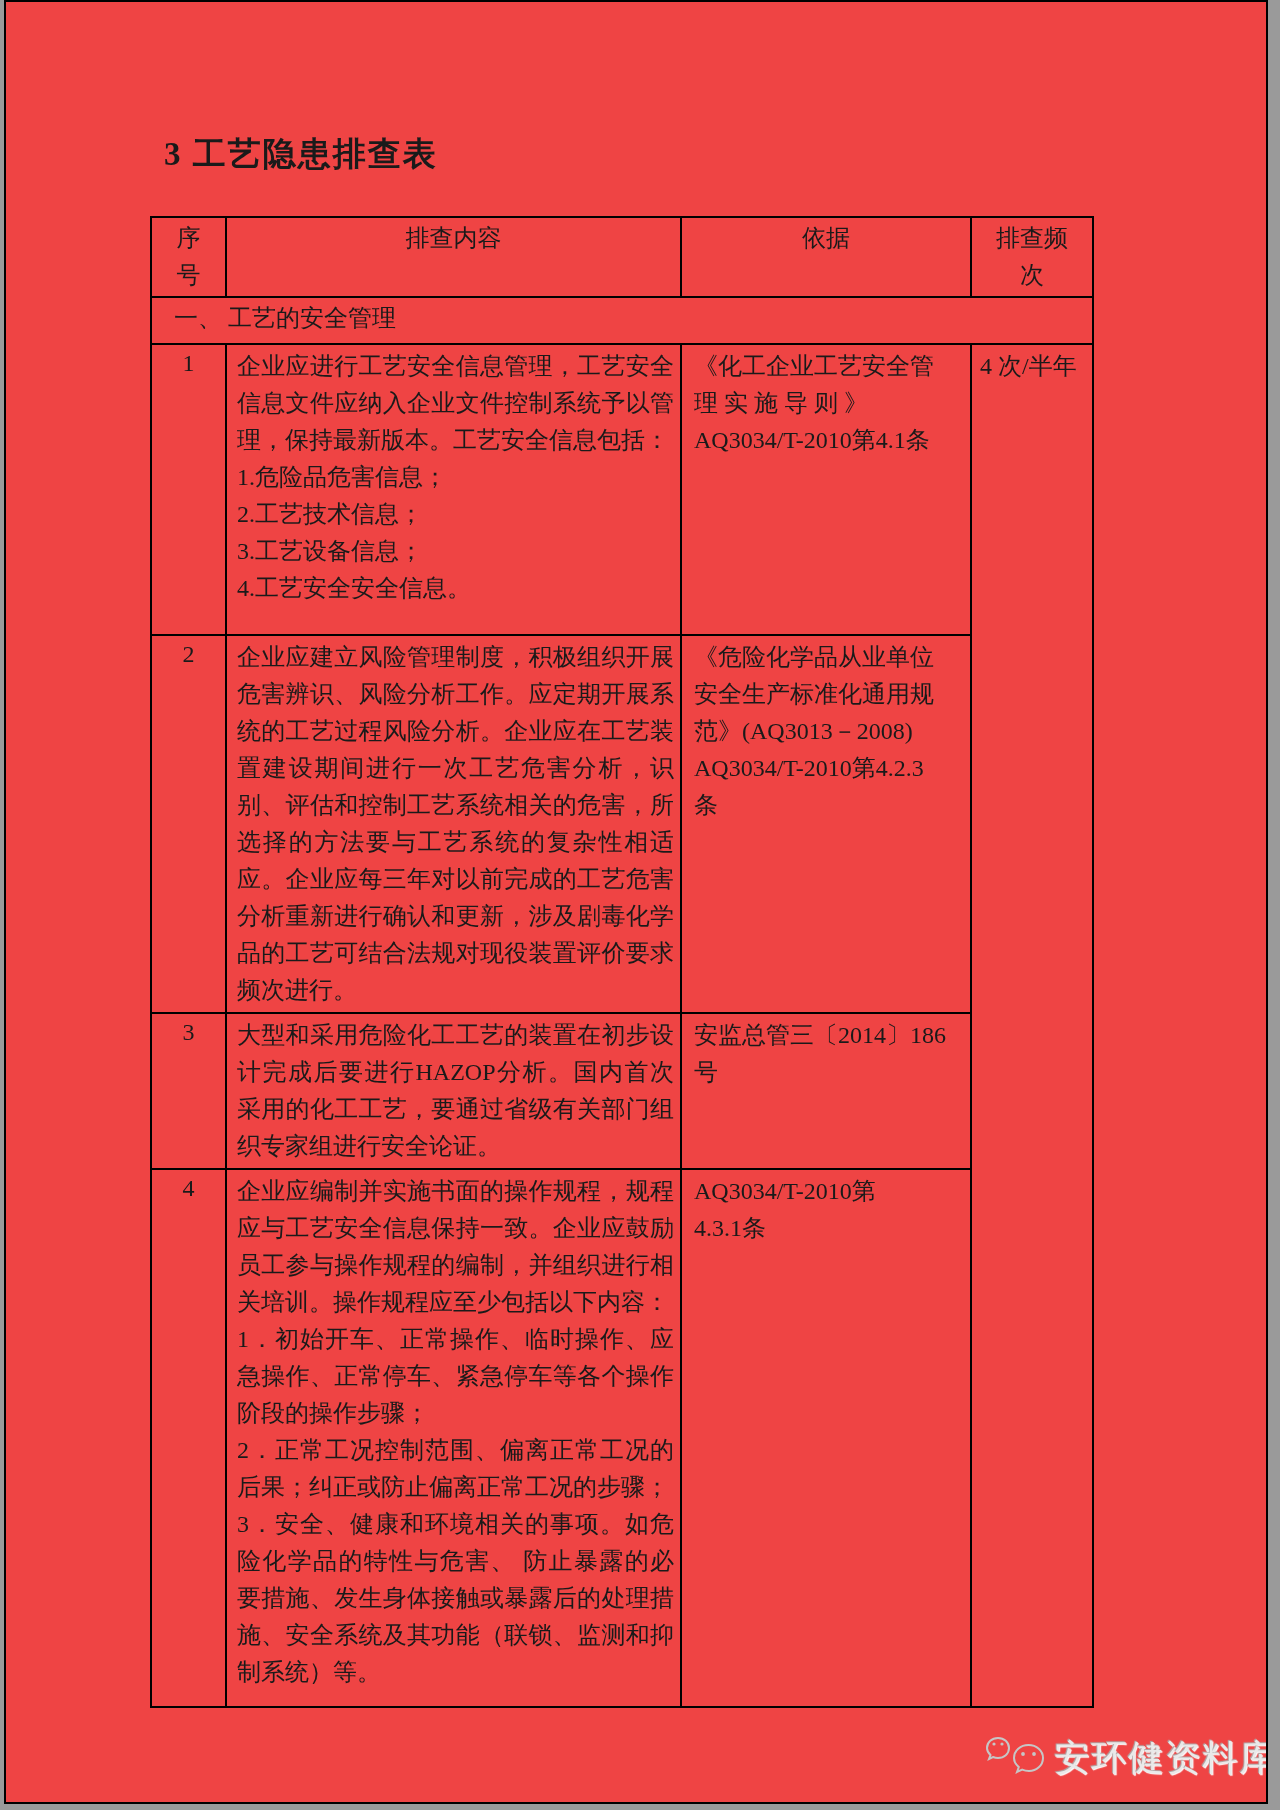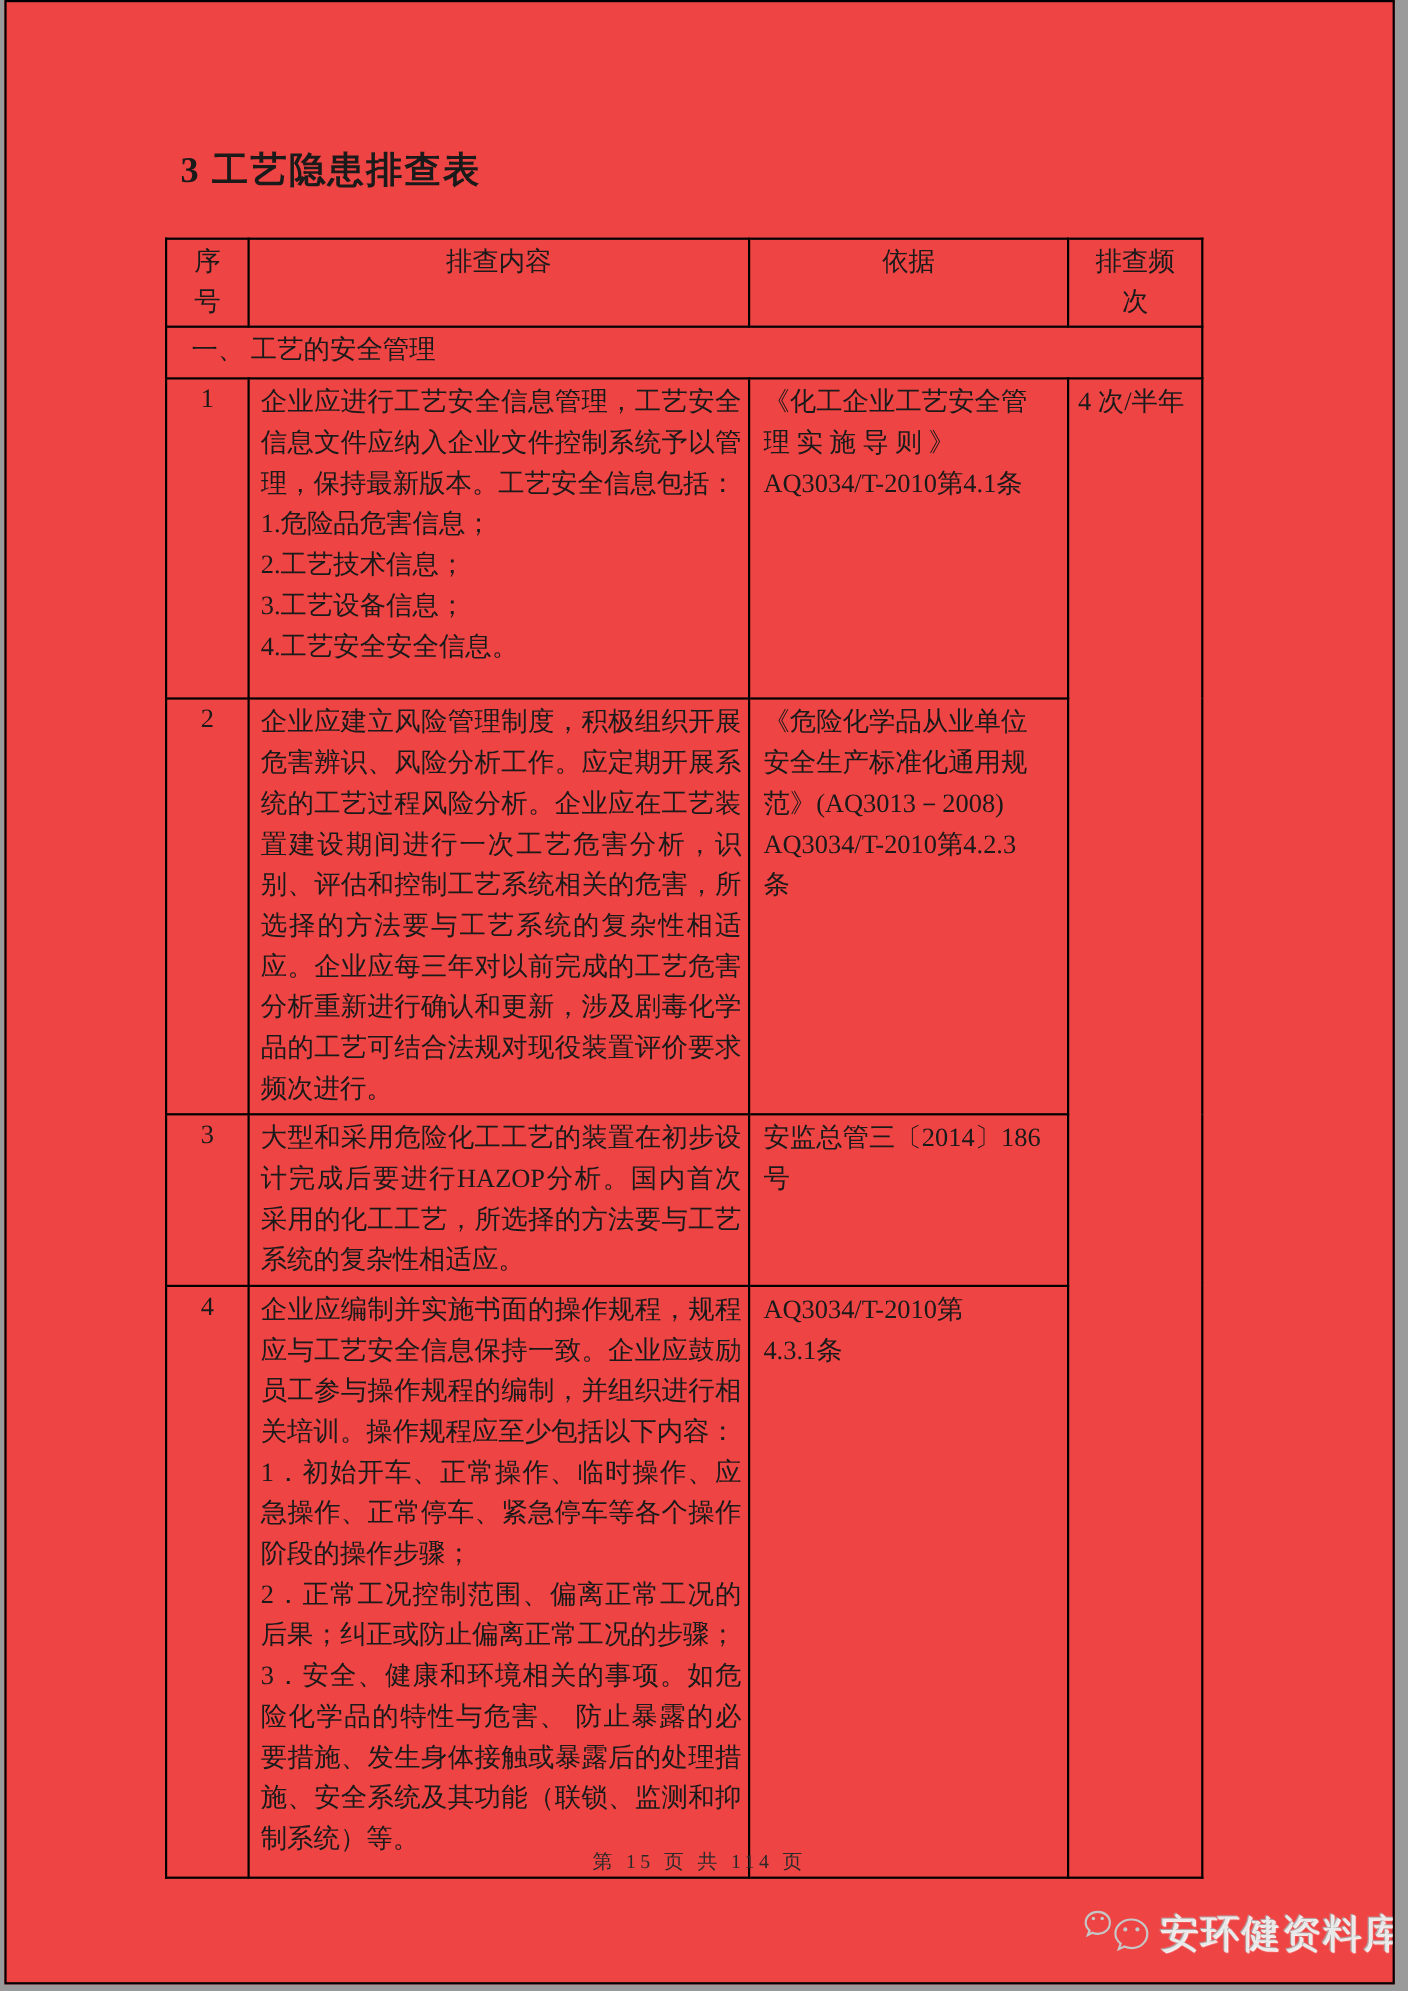--- a/index.html
+++ b/index.html
@@ -155,37 +155,36 @@
         <td class="no-cell">2</td>
         <td class="content-cell">企业应建立风险管理制度，积极组织开展危害辨识、风险分析工作。应定期开展系统的工艺过程风险分析。企业应在工艺装置建设期间进行一次工艺危害分析，识别、评估和控制工艺系统相关的危害，所选择的方法要与工艺系统的复杂性相适应。企业应每三年对以前完成的工艺危害分析重新进行确认和更新，涉及剧毒化学品的工艺可结合法规对现役装置评价要求频次进行。</td>
         <td class="basis-cell">《危险化学品从业单位
 安全生产标准化通用规
 范》(AQ3013－2008)
 AQ3034/T-2010第4.2.3
 条</td>
       </tr>
       <tr class="h-row3">
         <td class="no-cell">3</td>
-        <td class="content-cell">大型和采用危险化工工艺的装置在初步设计完成后要进行HAZOP分析。国内首次采用的化工工艺，所选择的方法要与工艺系统的复杂性相适应。</td>
+        <td class="content-cell">大型和采用危险化工工艺的装置在初步设计完成后要进行HAZOP分析。国内首次采用的化工工艺，要通过省级有关部门组织专家组进行安全论证。</td>
         <td class="basis-cell">安监总管三〔2014〕186
 号</td>
       </tr>
       <tr class="h-row4">
         <td class="no-cell">4</td>
         <td class="content-cell">企业应编制并实施书面的操作规程，规程应与工艺安全信息保持一致。企业应鼓励员工参与操作规程的编制，并组织进行相关培训。操作规程应至少包括以下内容：
 1．初始开车、正常操作、临时操作、应急操作、正常停车、紧急停车等各个操作阶段的操作步骤；
 2．正常工况控制范围、偏离正常工况的后果；纠正或防止偏离正常工况的步骤；
 3．安全、健康和环境相关的事项。如危险化学品的特性与危害、 防止暴露的必要措施、发生身体接触或暴露后的处理措施、安全系统及其功能（联锁、监测和抑制系统）等。</td>
         <td class="basis-cell">AQ3034/T-2010第
 4.3.1条</td>
       </tr>
     </tbody>
   </table>
 
-  <div class="page-footer">第 15 页 共 114 页</div>
 
   <div class="watermark">
     <span>
       <svg width="64" height="52" viewBox="0 0 64 52">
         <g fill="none" stroke="#c6c6c6" stroke-width="2">
           <path d="M 22 16 c 0 6 -5 10 -11 10 c -2 0 -3.5 -0.4 -5 -1 l -4 2 l 1.5 -4 c -2 -1.8 -3.5 -4.2 -3.5 -7 c 0 -6 5 -10 11 -10 c 6 0 11 4 11 10 z" transform="translate(3,2)"></path>
           <path d="M 58 26 c 0 7.5 -6.5 13 -14 13 c -2.5 0 -4.8 -0.5 -6.8 -1.4 l -5.2 2.4 l 1.8 -5 c -2.8 -2.3 -4.8 -5.5 -4.8 -9 c 0 -7.5 6.5 -13 14.5 -13 c 8 0 14.5 5.5 14.5 13 z" transform="translate(1,2)"></path>
         </g>
         <g fill="#c6c6c6">
           <circle cx="10" cy="14" r="1.6"></circle>

